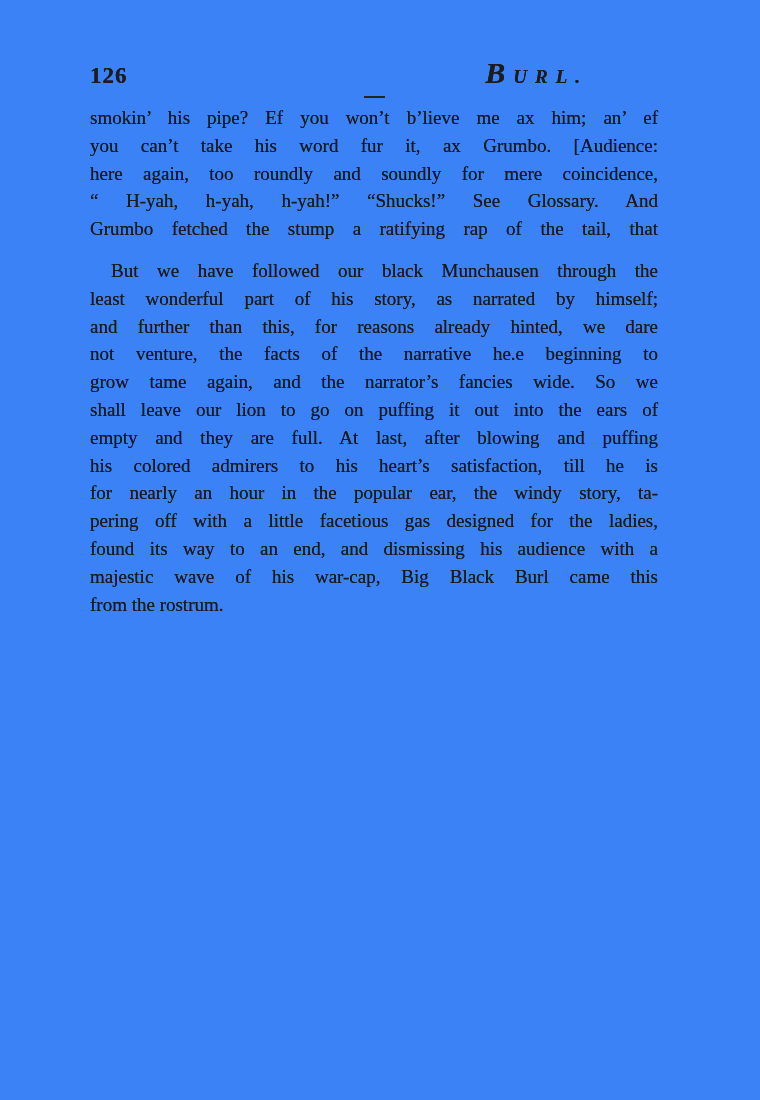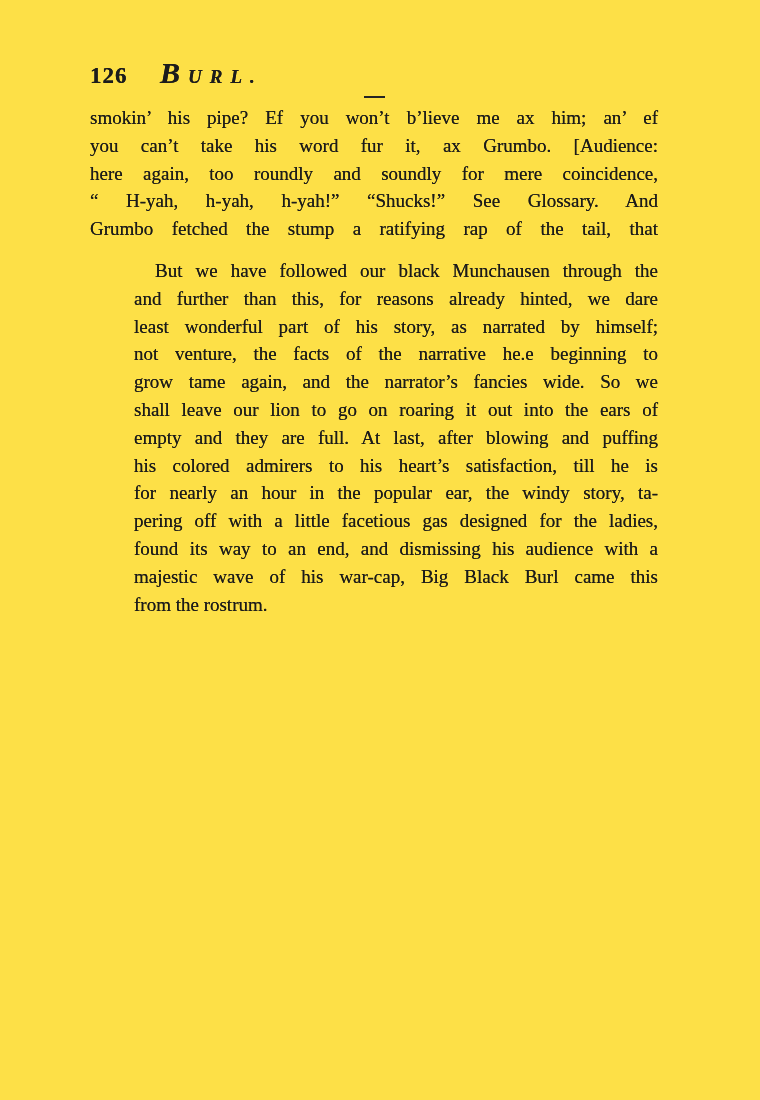--- a/index.html
+++ b/index.html
@@ -4,21 +4,21 @@
 <style>
   html, body {
     margin: 0;
     padding: 0;
     background: #ffffff;
   }
   #page {
     position: relative;
     width: 760px;
     height: 1100px;
-    background: #fde047;
+    background: #3b82f6;
     color: #1c1c1c;
     font-family: "Liberation Serif", serif;
     overflow: hidden;
   }
   
   #running-head {
     position: absolute;
     top: 56px;
     left: 90px;
     width: 568px;
@@ -29,21 +29,21 @@
   .head-slot { width: 70px; }
   #page-number {
     font-size: 23px;
     font-weight: bold;
     letter-spacing: 1px;
     color: #1c1c1c;
     text-shadow: 0 0 0.3px #1c1c1c;
   }
   #title-col {
     flex: 1;
-    text-align: left;
+    text-align: right;
   }
   #page-title {
     display: inline-block;
     font-style: italic;
     font-weight: bold;
     font-size: 19px;
     letter-spacing: 8px;
     color: #1c1c1c;
     text-shadow: 0 0 0.3px #1c1c1c;
   }
@@ -61,21 +61,21 @@
     position: absolute;
     top: 104px;
     left: 90px;
     width: 568px;
     font-size: 19px;
     line-height: 27.8px;
     color: #1b1b1b;
     text-shadow: 0 0 0.4px rgba(20,20,20,0.85);
   }
   .paragraph { margin: 0; }
-  .paragraph + .paragraph { margin-top: 14px; margin-left: 44px; }
+  .paragraph + .paragraph { margin-top: 14px; }
   .line {
     text-align: justify;
     text-align-last: justify;
     white-space: normal;
   }
   .line.lastline { text-align-last: left; }
   .line.indent { text-indent: 21px; }
 </style>
 </head>
 <body>
@@ -94,25 +94,25 @@
   <div id="page-body">
       <div class="paragraph">
         <div class="line">smokin’ his pipe?  Ef you won’t b’lieve me ax him; an’ ef</div>
         <div class="line">you can’t take his word fur it, ax Grumbo.  [Audience:</div>
         <div class="line">here again, too roundly and soundly for mere coincidence,</div>
         <div class="line">“ H-yah, h-yah, h-yah!”  “Shucks!”  See Glossary.  And</div>
         <div class="line">Grumbo fetched the stump a ratifying rap of the tail, that</div>
       </div>
       <div class="paragraph">
         <div class="line indent">But we have followed our black Munchausen through the</div>
+        <div class="line">least wonderful part of his story, as narrated by himself;</div>
         <div class="line">and further than this, for reasons already hinted, we dare</div>
-        <div class="line">least wonderful part of his story, as narrated by himself;</div>
         <div class="line">not venture, the facts of the narrative he.e beginning to</div>
         <div class="line">grow tame again, and the narrator’s fancies wide.  So we</div>
-        <div class="line">shall leave our lion to go on roaring it out into the ears of</div>
+        <div class="line">shall leave our lion to go on puffing it out into the ears of</div>
         <div class="line">empty and they are full.  At last, after blowing and puffing</div>
         <div class="line">his colored admirers to his heart’s satisfaction, till he is</div>
         <div class="line">for nearly an hour in the popular ear, the windy story, ta-</div>
         <div class="line">pering off with a little facetious gas designed for the ladies,</div>
         <div class="line">found its way to an end, and dismissing his audience with a</div>
         <div class="line">majestic wave of his war-cap, Big Black Burl came this</div>
         <div class="line lastline">from the rostrum.</div>
       </div>
     </div>
 

